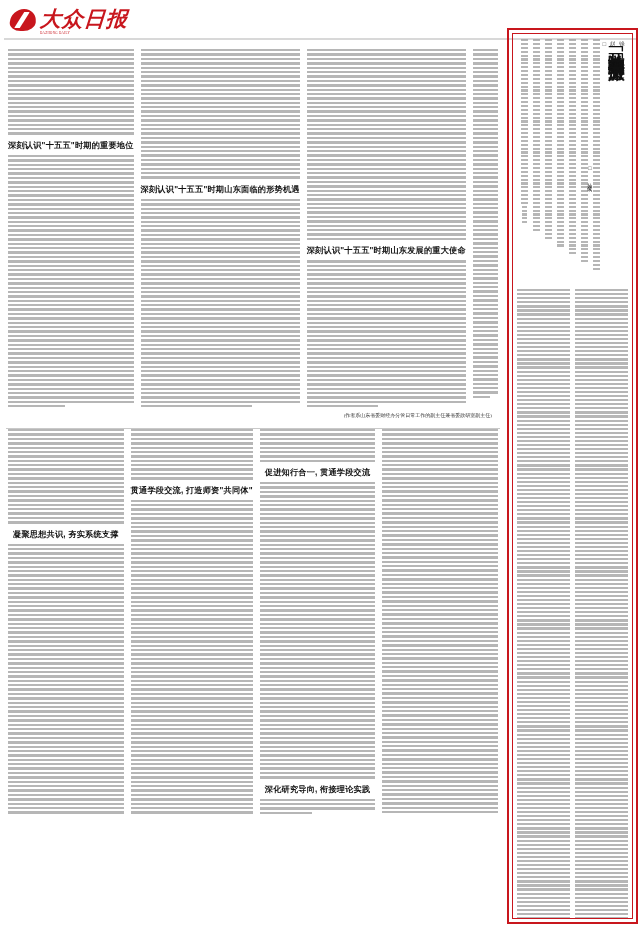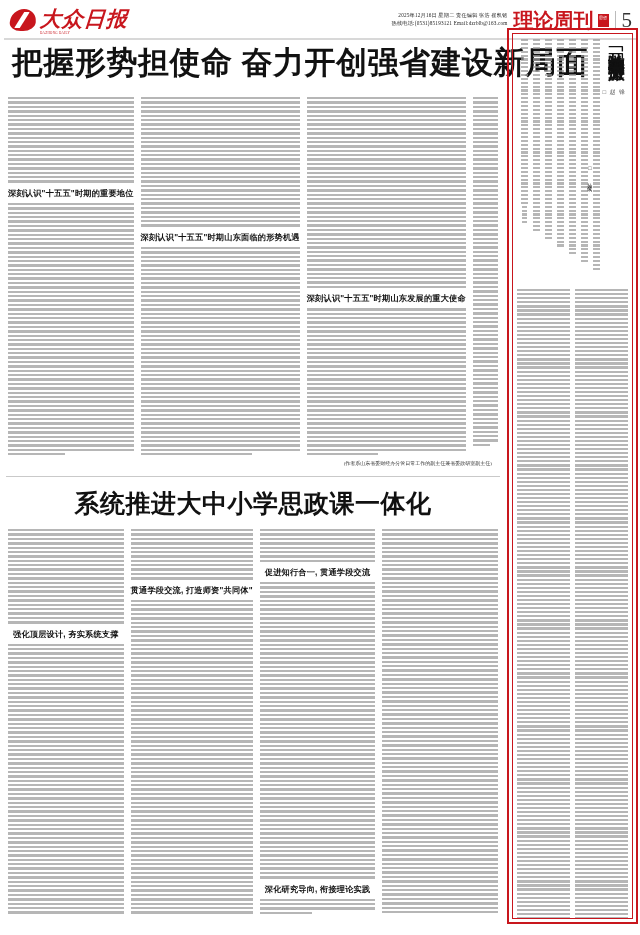--- a/index.html
+++ b/index.html
@@ -141,36 +141,23 @@
 
   <div class="masthead">
     <div class="logo-wrap">
       <div class="logo-mark"></div>
       <div>
         <div class="logo-text">大众日报</div>
         <div class="logo-sub">DAZHONG DAILY</div>
       </div>
     </div>
 
-    <div class="mast-right">
-      <div class="mast-info">
-        <div>2025年12月16日  星期二   责任编辑  张浩   崔凯铭</div>
-        <div>热线电话:(0531)85193121  Email:dzrblb@163.com</div>
-      </div>
-      <div class="brand-block">
-        <div class="brand-title">理论周刊</div>
-        <div class="brand-badge">思想</div>
-      </div>
-      <div class="brand-sep"></div>
-      <div class="page-num">5</div>
-    </div>
   </div>
   <div class="rule-thick"></div>
 
-  <div class="headline-1">把握形势担使命  奋力开创强省建设新局面</div>
   <div class="byline-1">□ 赵 锋</div>
 
   <div class="right-rail">
     <div class="right-inner">
 
       <div class="v-title-area">
         <div class="v-title">从「旅游文学」到「文学旅游」</div>
         <div class="v-byline">□ 孙文成</div>
         <div class="v-cols" id="vcols">
             <div class="v-col">
@@ -1215,21 +1202,20 @@
           <div class="tline s100"></div>
           <div class="tline s100"></div>
           <div class="tline s100"></div>
           <div class="tline s100"></div>
           <div class="tline s70"></div>
         </div>
       </div>
     <div class="credit" style="padding-right:14px;">(作者系山东省委财经办分管日常工作的副主任兼省委政研室副主任)</div>
     <div class="divider-h"></div>
 
-    <div class="headline-2">系统推进大中小学思政课一体化</div>
     <div class="cols" id="a2cols">
         <div class="col">
           <div class="tline s100"></div>
           <div class="tline s100"></div>
           <div class="tline s100"></div>
           <div class="tline s100"></div>
           <div class="tline s100"></div>
           <div class="tline s100"></div>
           <div class="tline s100"></div>
           <div class="tline s100"></div>
@@ -1240,21 +1226,21 @@
           <div class="tline s100"></div>
           <div class="tline s100"></div>
           <div class="tline s100"></div>
           <div class="tline s100"></div>
           <div class="tline s100"></div>
           <div class="tline s100"></div>
           <div class="tline s100"></div>
           <div class="tline s100"></div>
           <div class="tline s100"></div>
           <div class="tline s100"></div>
-          <div class="subhead ">强化顶层设计, 夯实系统支撑</div>
+          <div class="subhead ">凝聚思想共识, 夯实系统支撑</div>
           <div class="tline s100"></div>
           <div class="tline s100"></div>
           <div class="tline s100"></div>
           <div class="tline s100"></div>
           <div class="tline s100"></div>
           <div class="tline s100"></div>
           <div class="tline s100"></div>
           <div class="tline s100"></div>
           <div class="tline s100"></div>
           <div class="tline s100"></div>

